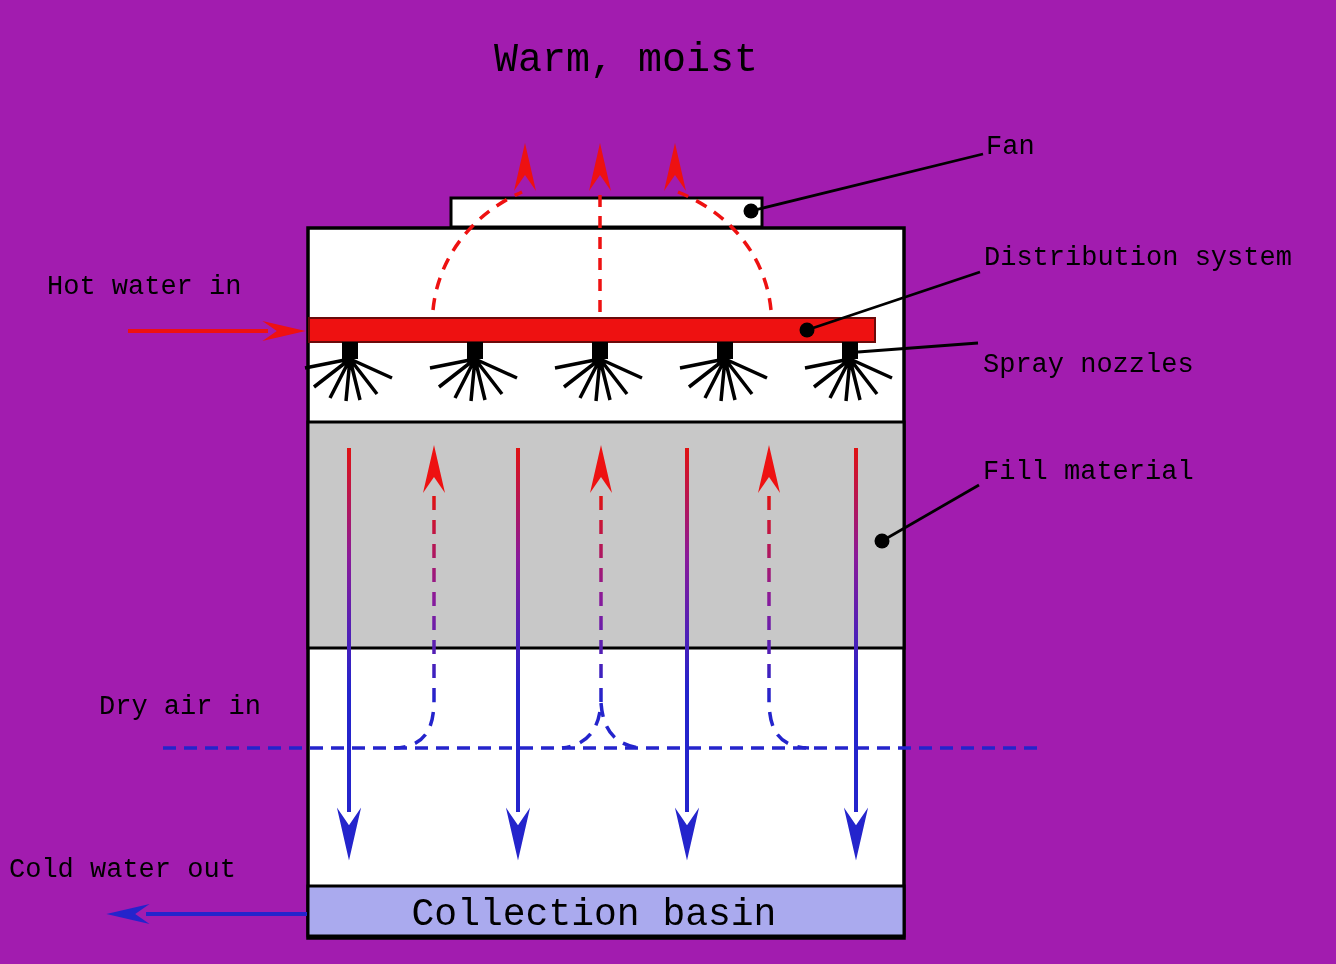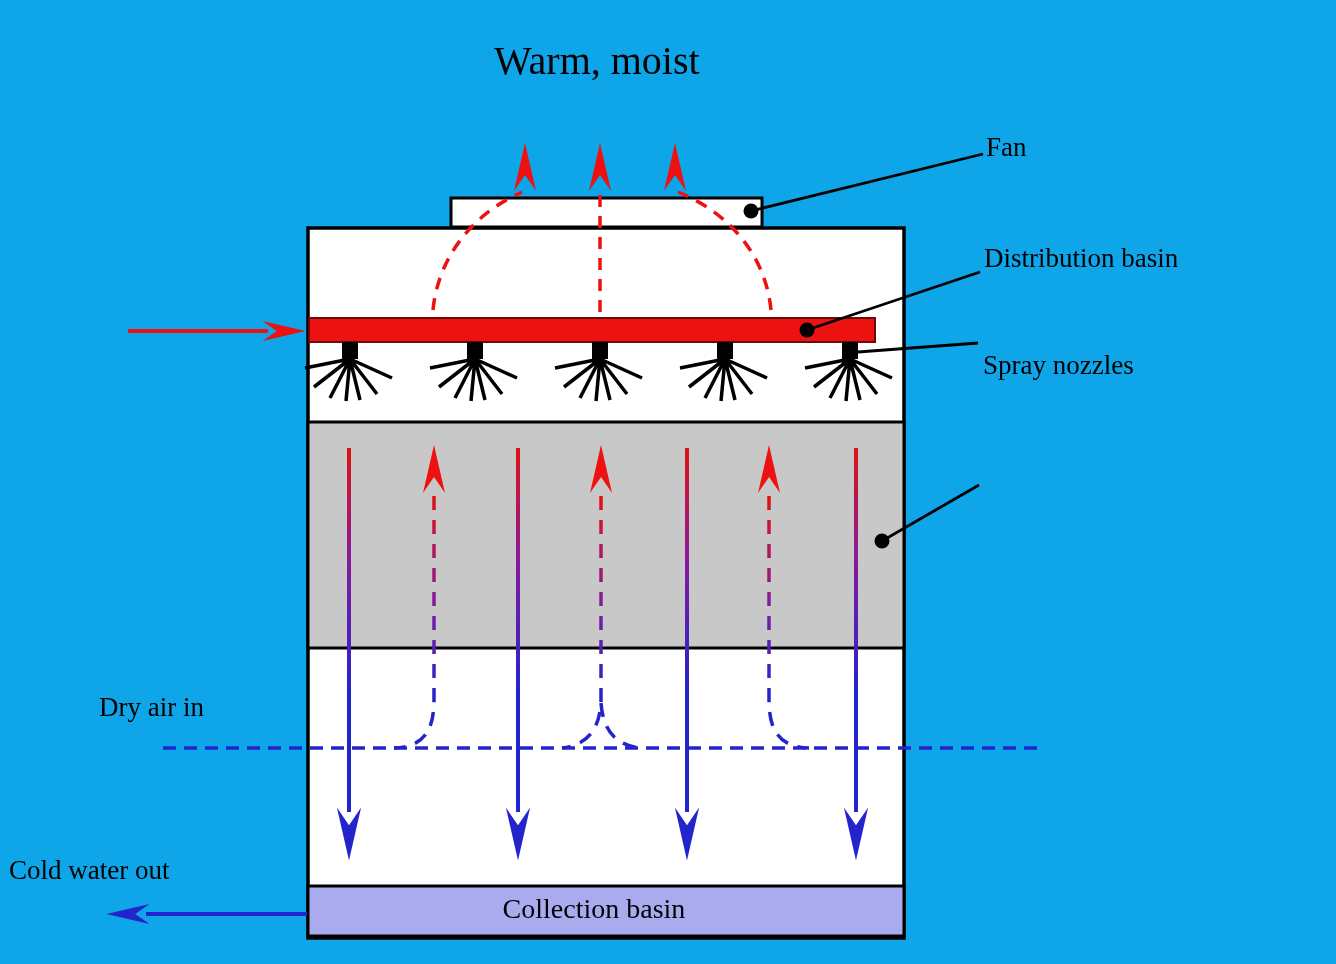--- a/index.html
+++ b/index.html
@@ -1,25 +1,25 @@
 <!DOCTYPE html>
 <html><head>
 <meta charset="utf-8">
 <style>
   html,body{margin:0;padding:0;background:#ffffff;}
   #stage{
-    position:relative;width:1336px;height:964px;background:#0ea5e9;overflow:hidden;
-    font-family:Liberation Serif, serif;color:#000;
+    position:relative;width:1336px;height:964px;background:#a21caf;overflow:hidden;
+    font-family:Liberation Mono, monospace;color:#000;
   }
   #diagram-svg{position:absolute;left:0;top:0;}
   .lbl{position:absolute;white-space:nowrap;font-size:27px;line-height:1.12;color:#000;}
   .headline{font-size:40px;line-height:49px;}
   .basin-label{
     position:absolute;left:309px;top:893px;width:594px;text-align:center;
-    font-size:28px;transform:translateX(-12px);color:#000;
+    font-size:38px;transform:translateX(-12px);color:#000;
   }
   
   .cs{stroke:currentColor;fill:none;}
   .cf{fill:currentColor;stroke:none;}
 </style>
 </head>
 <body>
 
 <div id="stage">
 
@@ -134,24 +134,26 @@
       <circle cx="882" cy="541" r="7.5" stroke="none"></circle>
     </g>
   </svg>
 
   <div class="lbl headline" style="left:494px;top:36px;">
     <div>Warm, moist</div>
   </div>
 
   <div class="lbl" style="left:986px;top:132px;">Fan</div>
 
-  <div class="lbl" style="left:984px;top:243px;">Distribution basin</div>
+  <div class="lbl" style="left:984px;top:243px;">Distribution system</div>
 
   <div class="lbl" style="left:983px;top:314px;margin-top:36px;">Spray nozzles</div>
 
+  <div class="lbl" style="left:983px;top:457px;">Fill material</div>
 
+  <div class="lbl" style="left:47px;top:272px;">Hot water in</div>
 
   <div class="lbl" style="left:99px;top:692px;">Dry air in</div>
 
   <div class="lbl" style="left:3px;top:855px;margin-left:6px;">Cold water out</div>
 
   <div class="basin-label">Collection basin</div>
 </div>
 
 </body></html>

